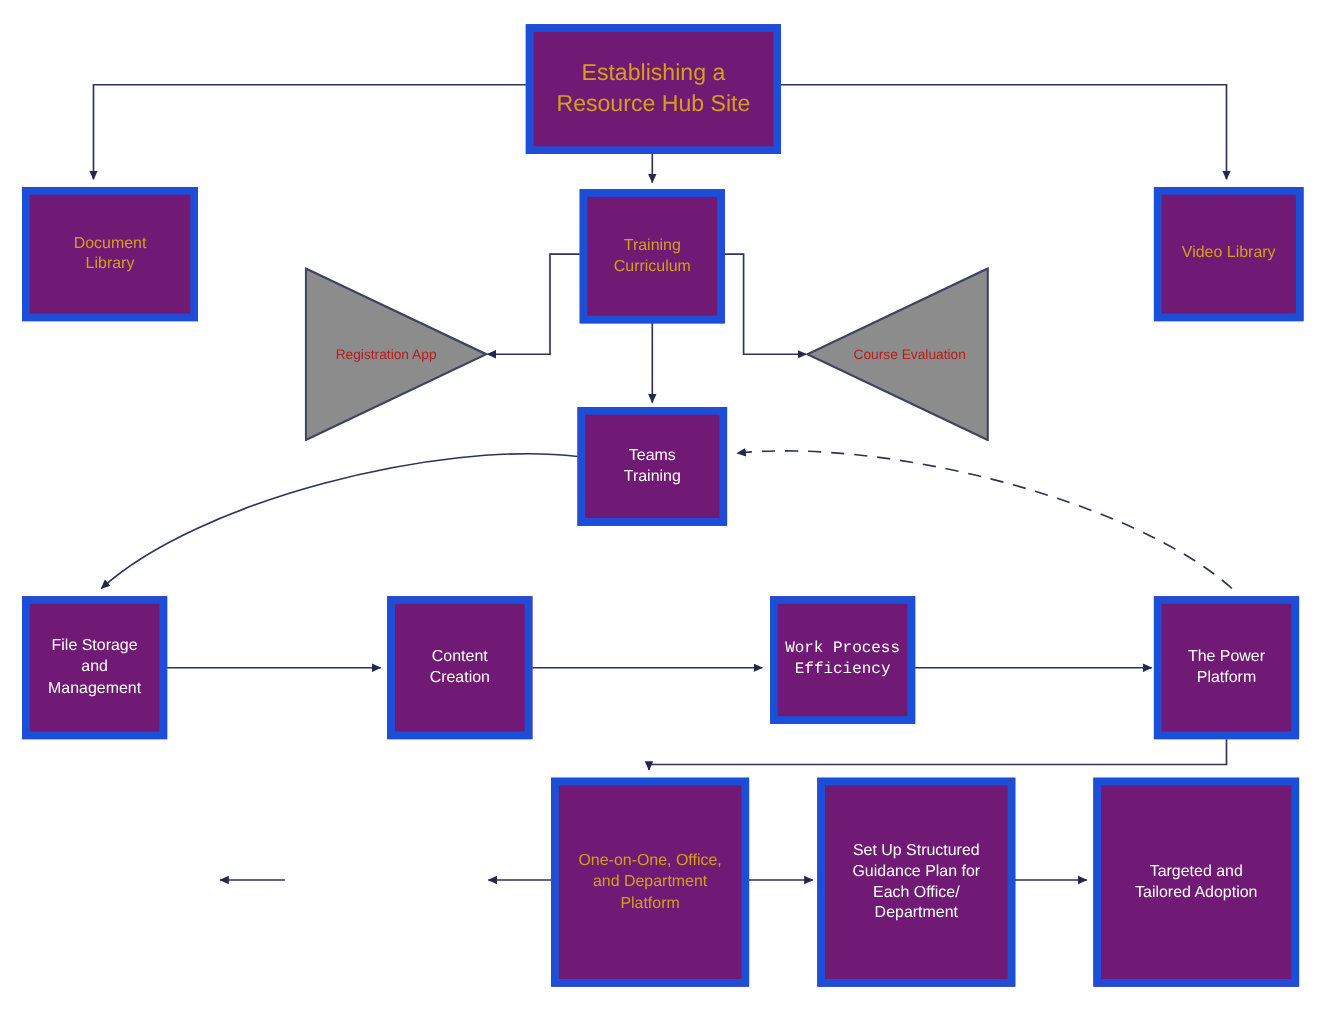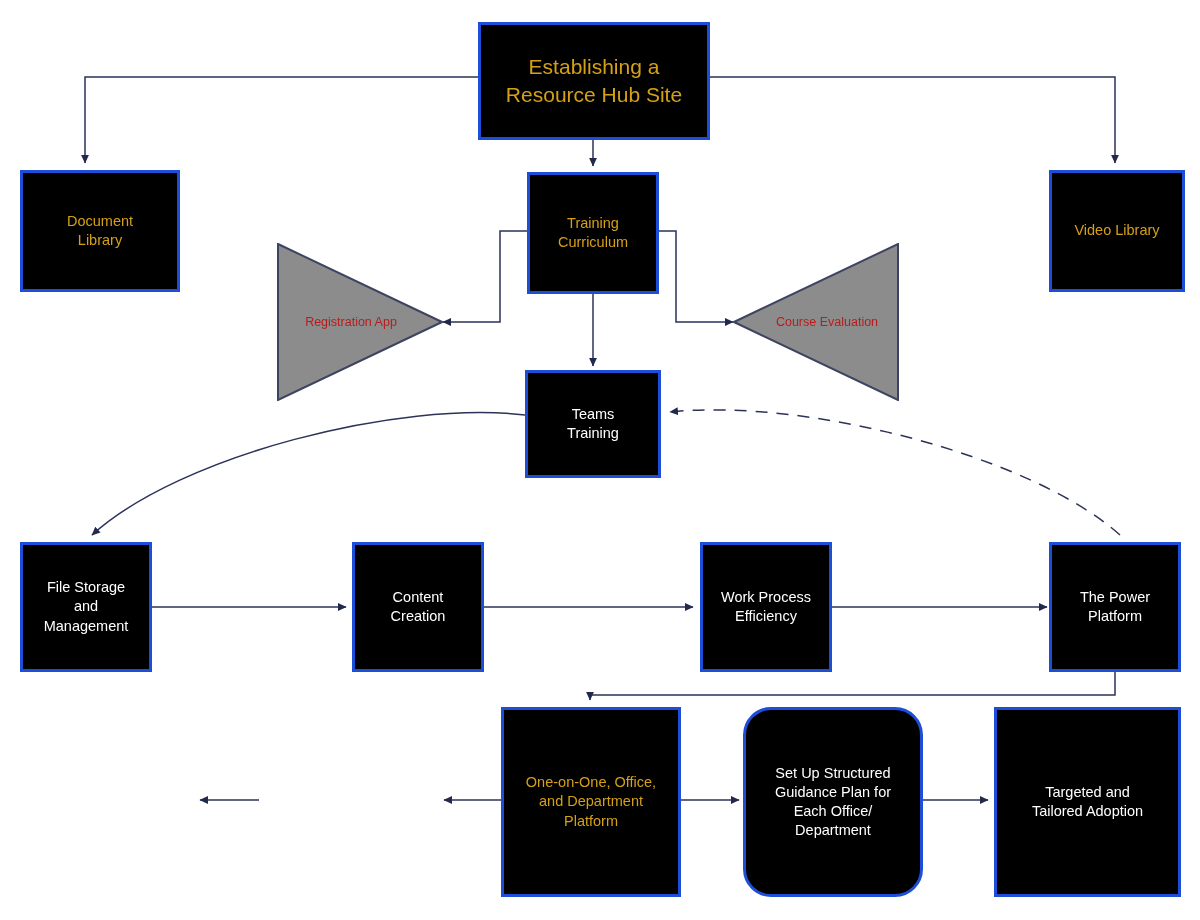--- a/index.html
+++ b/index.html
@@ -1,21 +1,21 @@
 <!DOCTYPE html>
 <html><head>
 <meta charset="utf-8">
 <style>
   html,body{margin:0;padding:0;background:#ffffff;}
   body{width:1200px;height:920px;font-family:"Liberation Sans",sans-serif;}
   #stage{position:relative;width:1200px;height:920px;overflow:hidden;background:#fff;}
   svg#wires{position:absolute;left:0;top:0;width:1200px;height:920px;}
   .node{position:absolute;box-sizing:border-box;display:flex;align-items:center;
-        justify-content:center;text-align:center;background:#000000;
-        border:3px solid #1d4ed8;color:#ffffff;line-height:1.32;}
+        justify-content:center;text-align:center;background:#701a75;
+        border:7px solid #1d4ed8;color:#ffffff;line-height:1.32;}
   .node .lbl{padding:0 6px;white-space:pre-line;}
   .gold{color:#d5a017;}
   .tri{position:absolute;display:flex;align-items:center;justify-content:center;}
   .tri .shape{position:absolute;left:0;top:0;width:100%;height:100%;}
   .tri .lbl{position:relative;color:#b91c1c;font-size:12.5px;white-space:pre-line;text-align:center;}
   .t-title{font-size:21px;}
   .t-md{font-size:14.5px;}
 </style>
 </head>
 <body>
@@ -101,39 +101,39 @@
     <span class="lbl">File Storage
 and
 Management</span>
   </div>
 
   <div class="node t-md" style="left:352px;top:542px;width:132px;height:130px;">
     <span class="lbl">Content
 Creation</span>
   </div>
 
-  <div class="node t-md" style="left:700px;top:542px;width:132px;height:130px;">
+  <div class="node t-md" style="left:700px;top:542px;width:132px;height:116px;font-family:Liberation Mono, monospace;">
     <span class="lbl">Work Process
 Efficiency</span>
   </div>
 
   <div class="node t-md" style="left:1049px;top:542px;width:132px;height:130px;">
     <span class="lbl">The Power
 Platform</span>
   </div>
 
 
 
   <div class="node t-md" style="left:501px;top:707px;width:180px;height:190px;">
     <span class="lbl gold">One-on-One, Office,
 and Department
 Platform</span>
   </div>
 
-  <div class="node t-md" style="left:743px;top:707px;width:180px;height:190px;border-radius:28px;">
+  <div class="node t-md" style="left:743px;top:707px;width:180px;height:190px;">
     <span class="lbl">Set Up Structured
 Guidance Plan for
 Each Office/
 Department</span>
   </div>
 
   <div class="node t-md" style="left:994px;top:707px;width:187px;height:190px;">
     <span class="lbl">Targeted and
 Tailored Adoption</span>
   </div>

